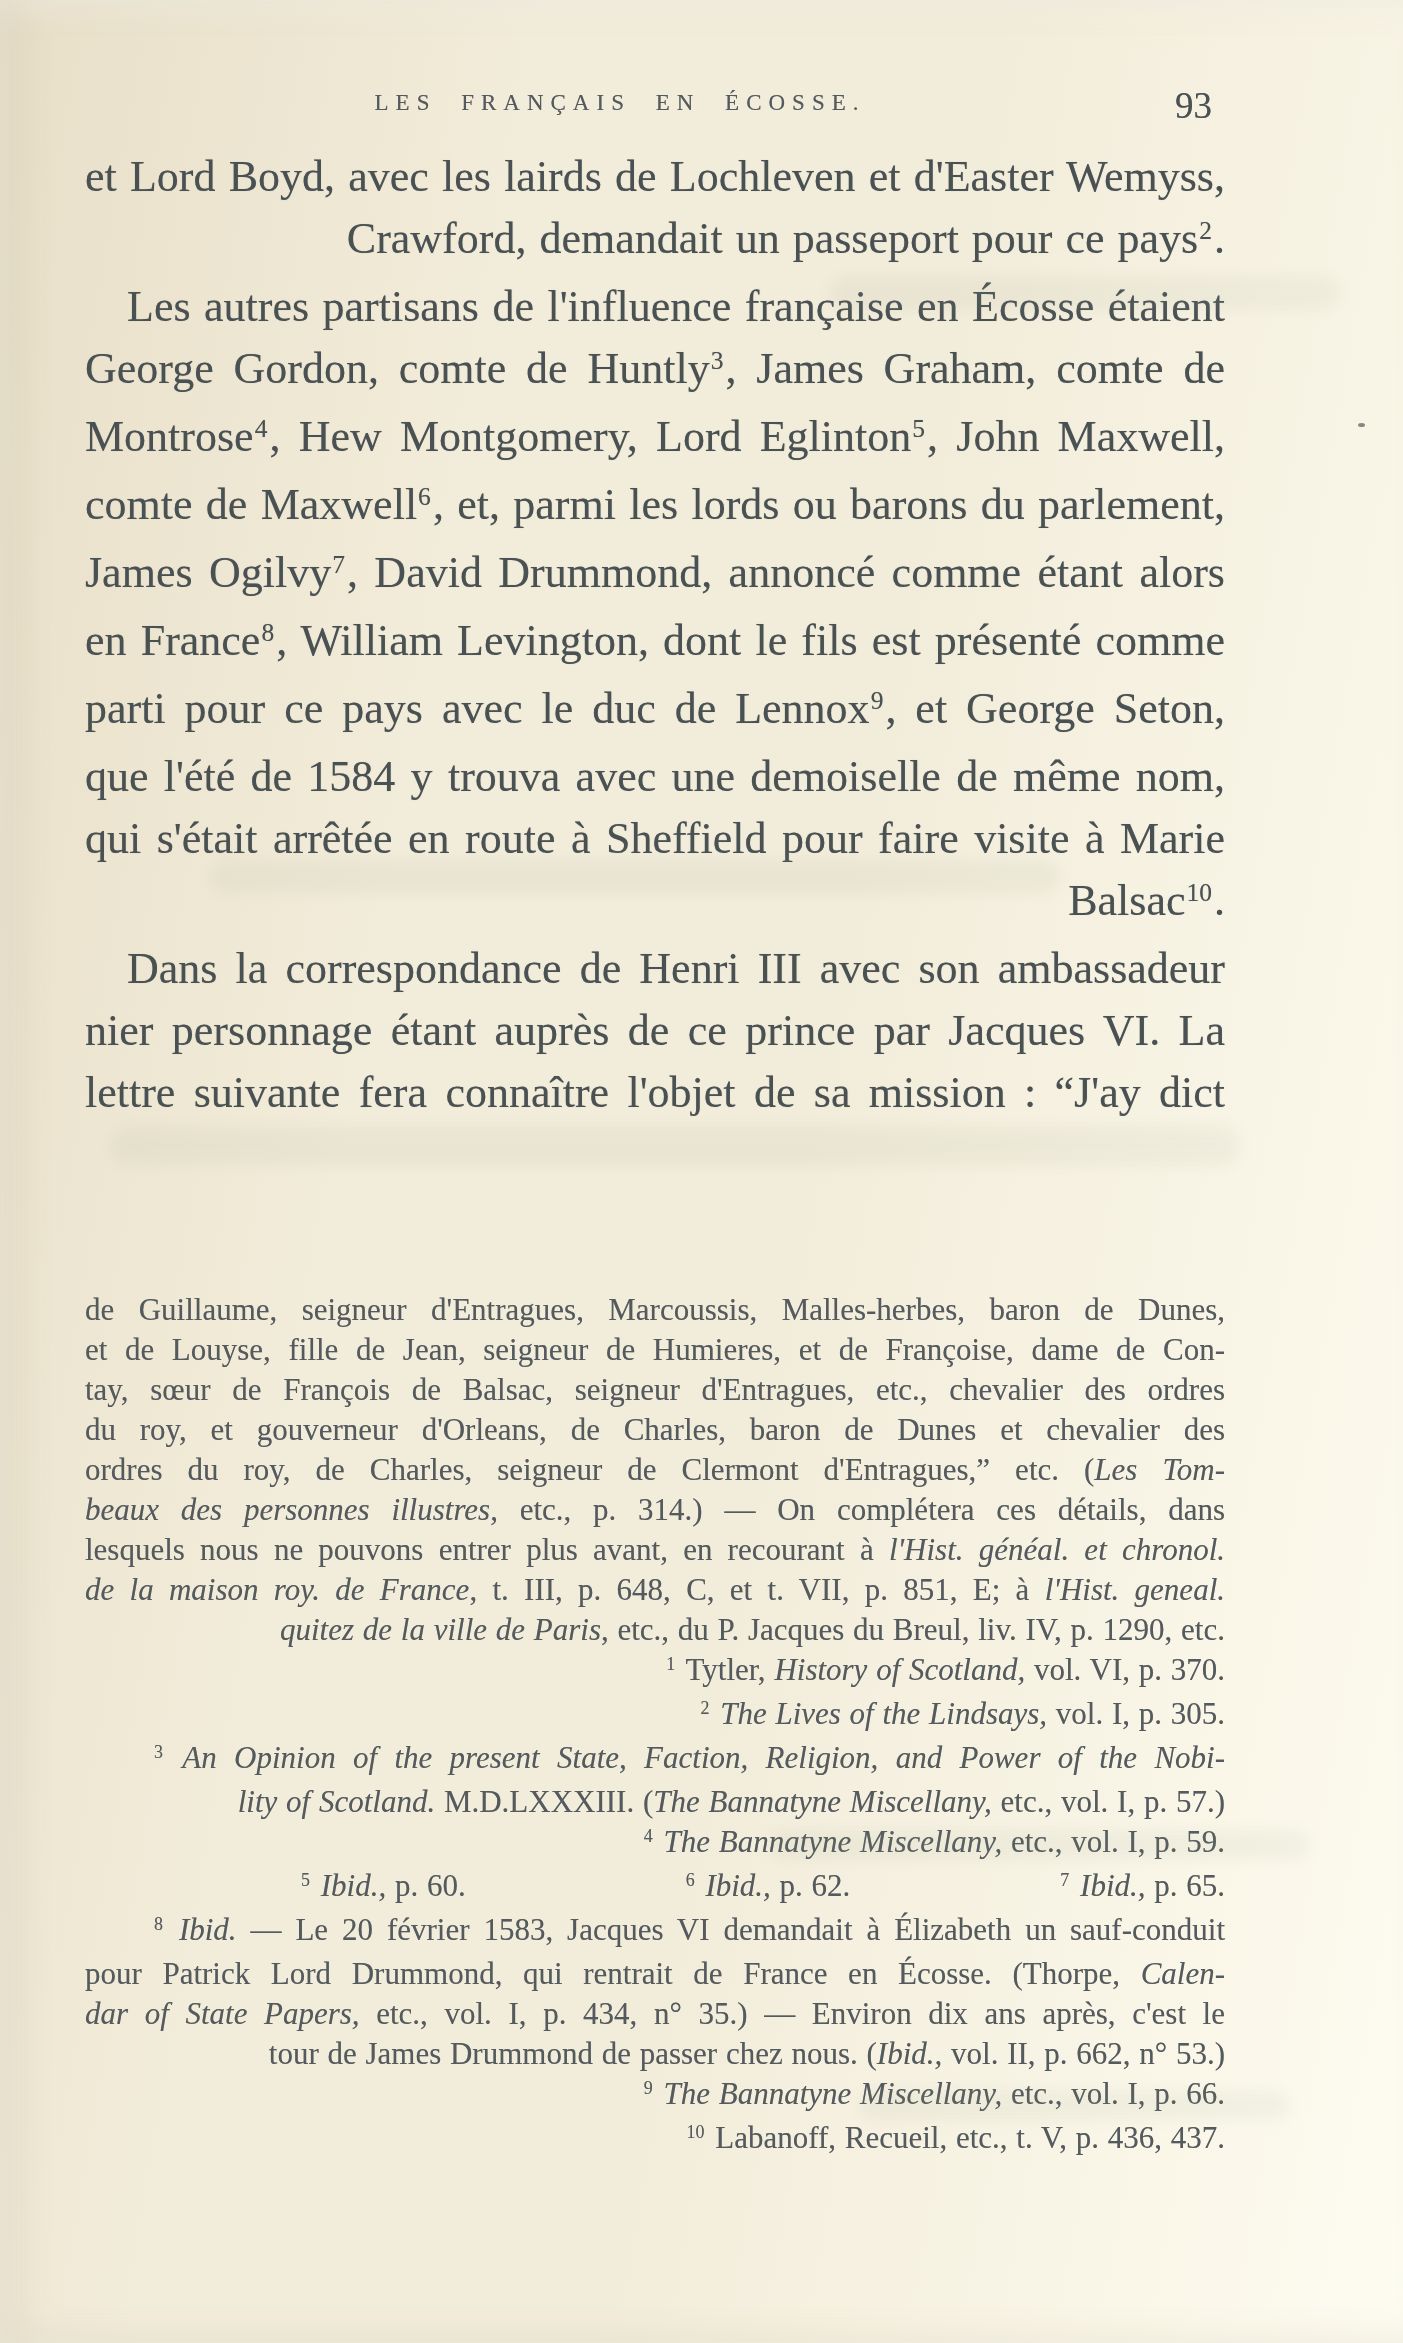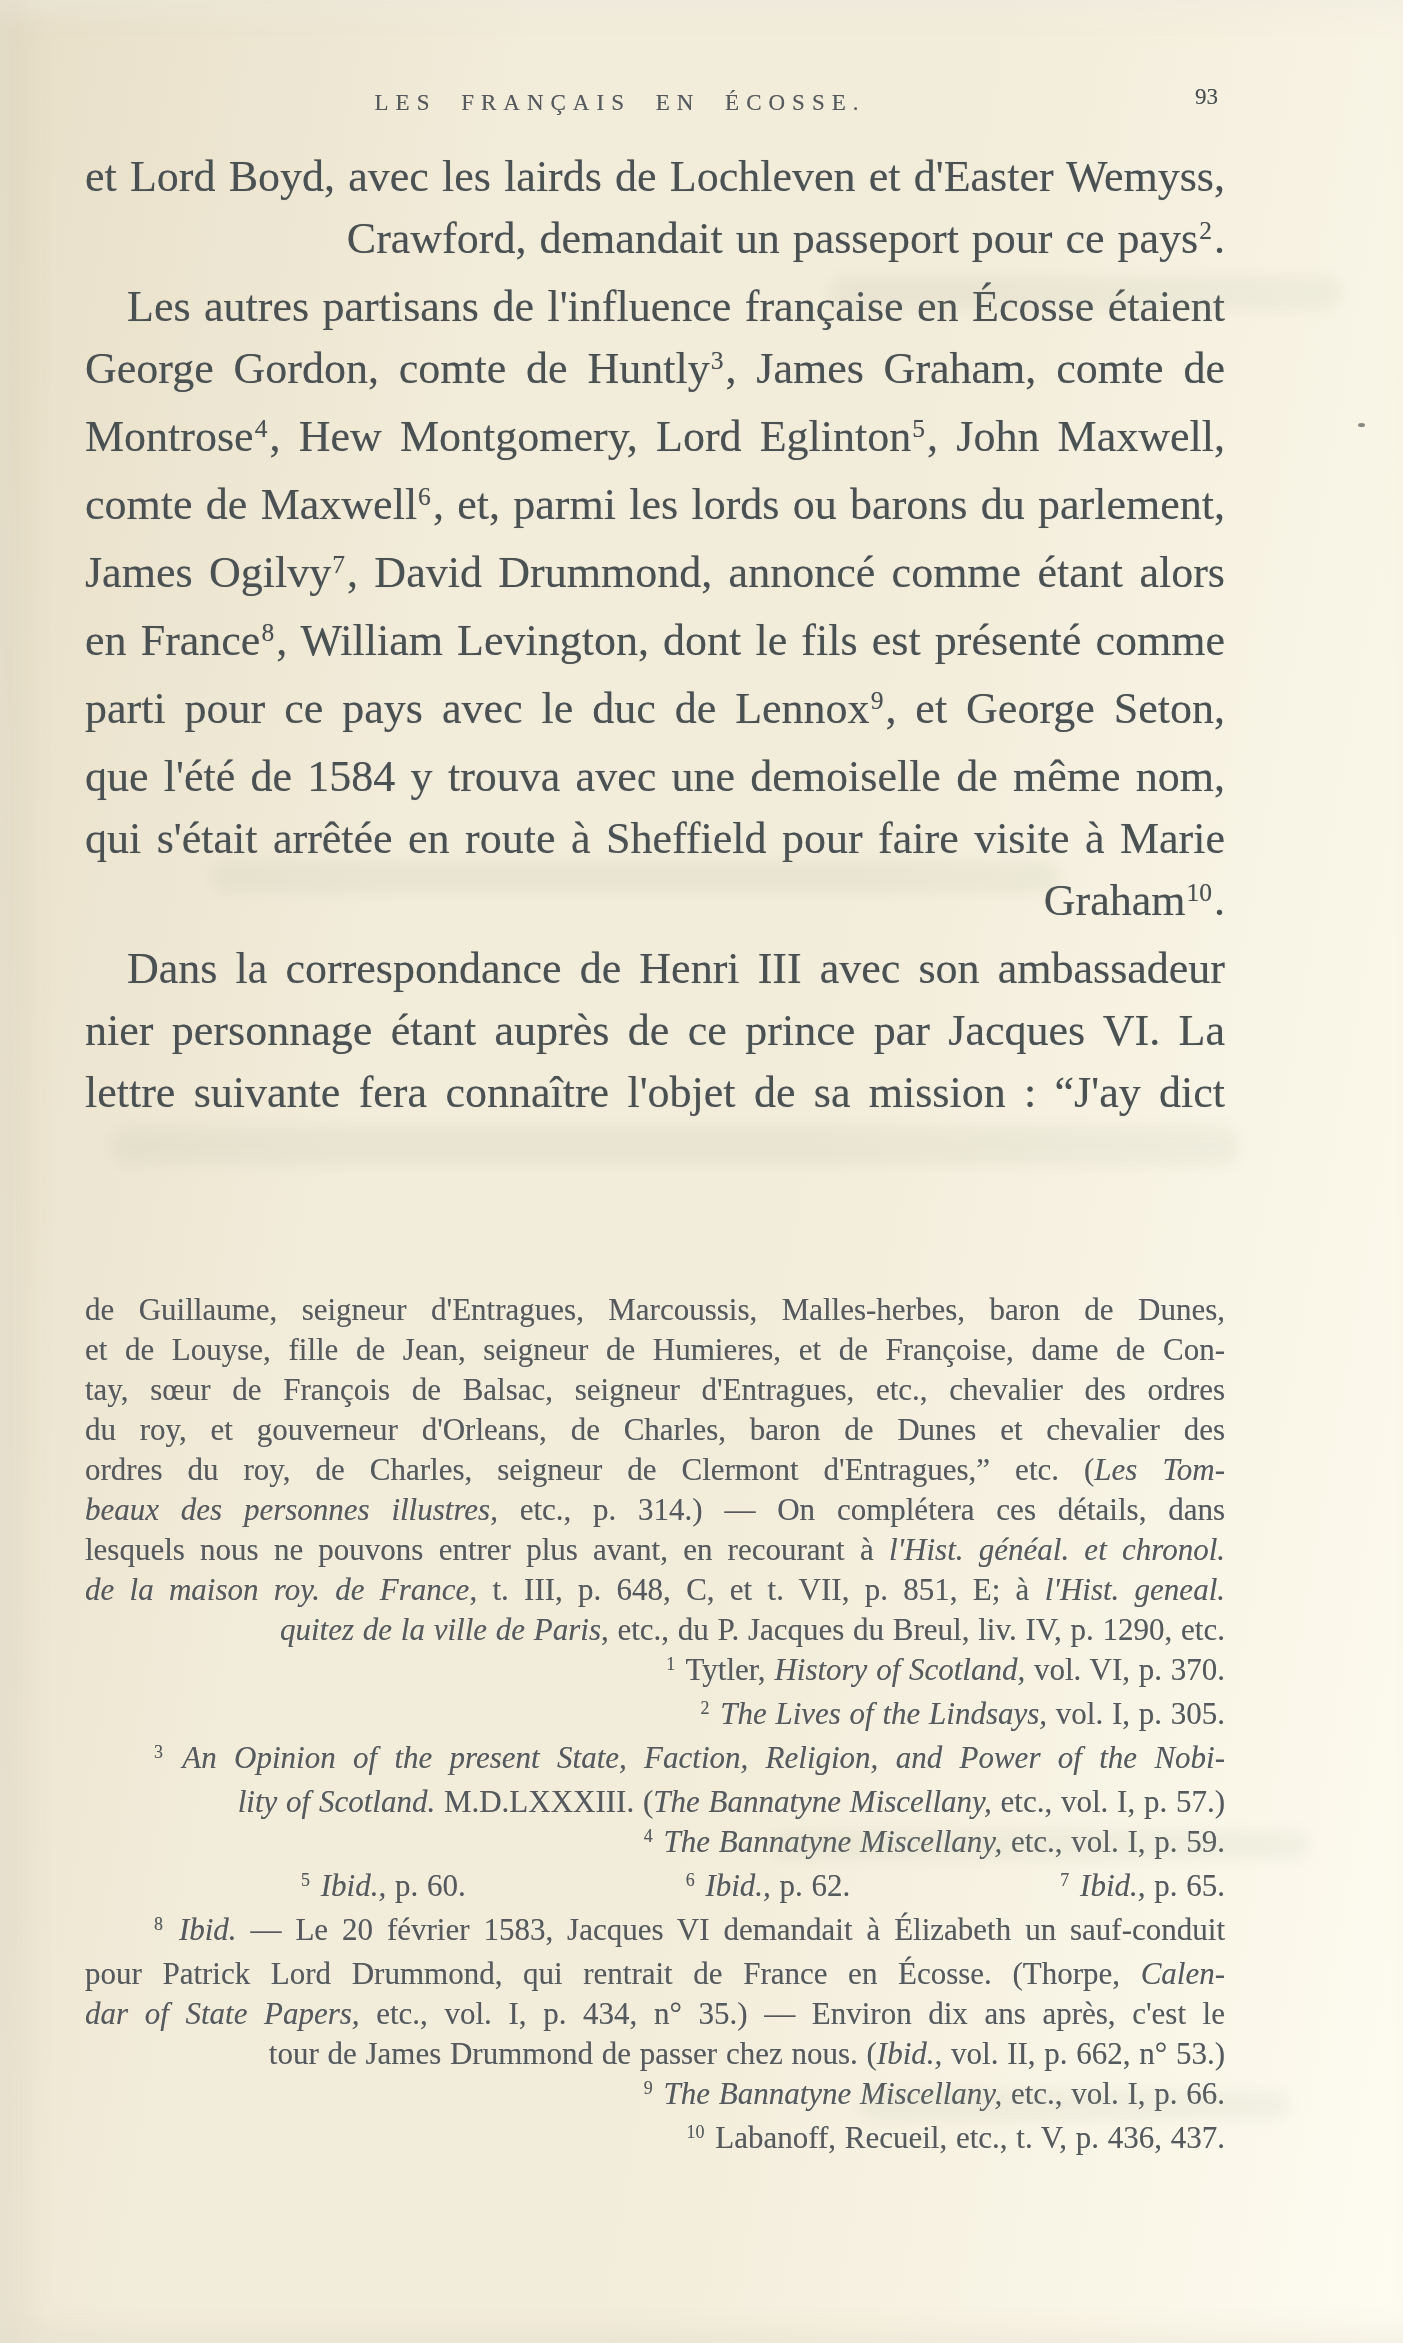--- a/index.html
+++ b/index.html
@@ -19,21 +19,21 @@
   .running-head{
     position:absolute;left:85px;top:90px;width:1140px;height:44px;
   }
   .head-title{
     position:absolute;left:0;right:70px;text-align:center;
     font-size:23px;letter-spacing:7px;word-spacing:12px;
     color:var(--ink_soft);
     text-shadow:0 0 .6px rgba(70,78,80,.5);
   }
   .page-num{
-    position:absolute;right:7px;top:-6px;font-size:23px;color:var(--ink);
+    position:absolute;right:13px;top:-6px;font-size:37px;color:var(--ink);
     text-shadow:0 0 .6px rgba(70,78,80,.5);
   }
   .body-text{
     position:absolute;left:85px;top:146px;width:1140px;
     font-size:44px;line-height:62px;word-spacing:2px;
     text-shadow:0 0 .7px rgba(70,78,80,.45);
   }
   .footnotes{
     position:absolute;left:85px;top:1262px;width:1140px;
     font-size:31px;line-height:40px;word-spacing:1px;
@@ -75,21 +75,21 @@
       <div class="line"><span>Crawford, demandait un passeport pour ce pays</span><span class="sup">2</span><span>.</span></div>
       <div class="line j ind"><span>Les autres partisans de l'influence française en Écosse étaient</span></div>
       <div class="line j"><span>George Gordon, comte de Huntly</span><span class="sup">3</span><span>, James Graham, comte de</span></div>
       <div class="line j"><span>Montrose</span><span class="sup">4</span><span>, Hew Montgomery, Lord Eglinton</span><span class="sup">5</span><span>, John Maxwell,</span></div>
       <div class="line j"><span>comte de Maxwell</span><span class="sup">6</span><span>, et, parmi les lords ou barons du parlement,</span></div>
       <div class="line j"><span>James Ogilvy</span><span class="sup">7</span><span>, David Drummond, annoncé comme étant alors</span></div>
       <div class="line j"><span>en France</span><span class="sup">8</span><span>, William Levington, dont le fils est présenté comme</span></div>
       <div class="line j"><span>parti pour ce pays avec le duc de Lennox</span><span class="sup">9</span><span>, et George Seton,</span></div>
       <div class="line j"><span>que l'été de 1584 y trouva avec une demoiselle de même nom,</span></div>
       <div class="line j"><span>qui s'était arrêtée en route à Sheffield pour faire visite à Marie</span></div>
-      <div class="line"><span>Graham</span><span class="sup">10</span><span>.</span></div>
+      <div class="line"><span>Balsac</span><span class="sup">10</span><span>.</span></div>
       <div class="line j ind"><span>Dans la correspondance de Henri III avec son ambassadeur</span></div>
       <div class="line j"><span>nier personnage étant auprès de ce prince par Jacques VI. La</span></div>
       <div class="line j"><span>lettre suivante fera connaître l'objet de sa mission : “J'ay dict</span></div>
     </main>
 
   <section class="footnotes" id="footnotes">
       <div class="line j"><span>de Guillaume, seigneur d'Entragues, Marcoussis, Malles-herbes, baron de Dunes,</span></div>
       <div class="line j"><span>et de Louyse, fille de Jean, seigneur de Humieres, et de Françoise, dame de Con-</span></div>
       <div class="line j"><span>tay, sœur de François de Balsac, seigneur d'Entragues, etc., chevalier des ordres</span></div>
       <div class="line j"><span>du roy, et gouverneur d'Orleans, de Charles, baron de Dunes et chevalier des</span></div>

